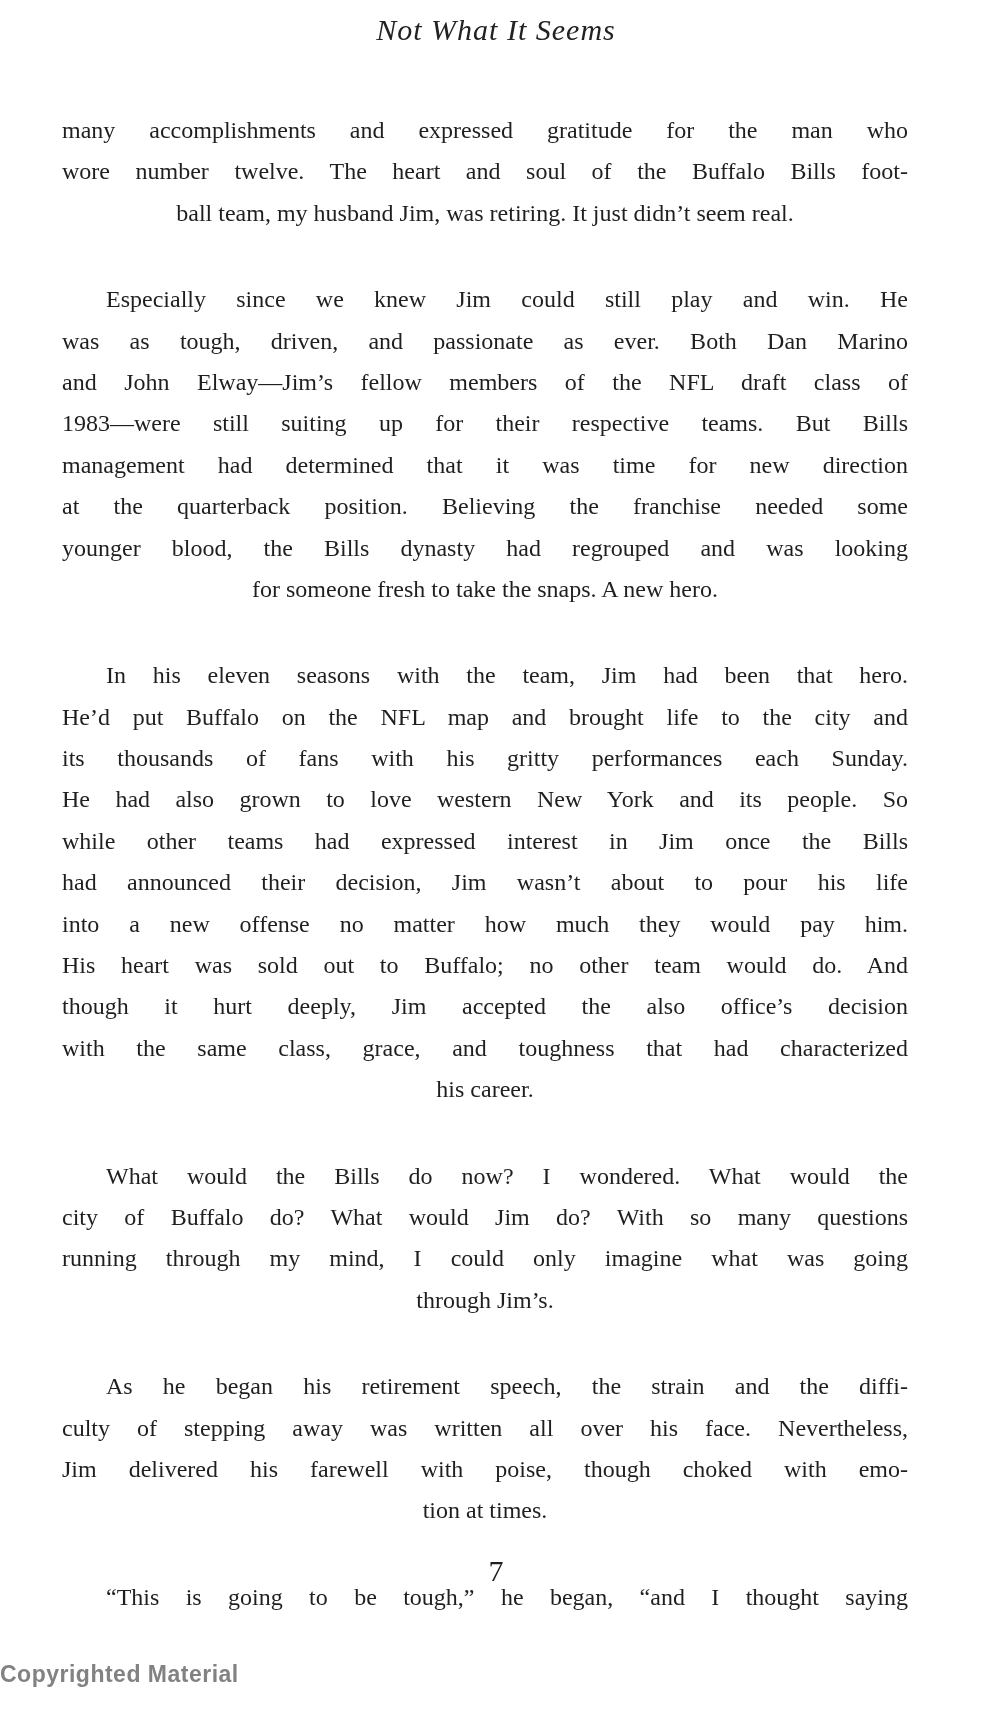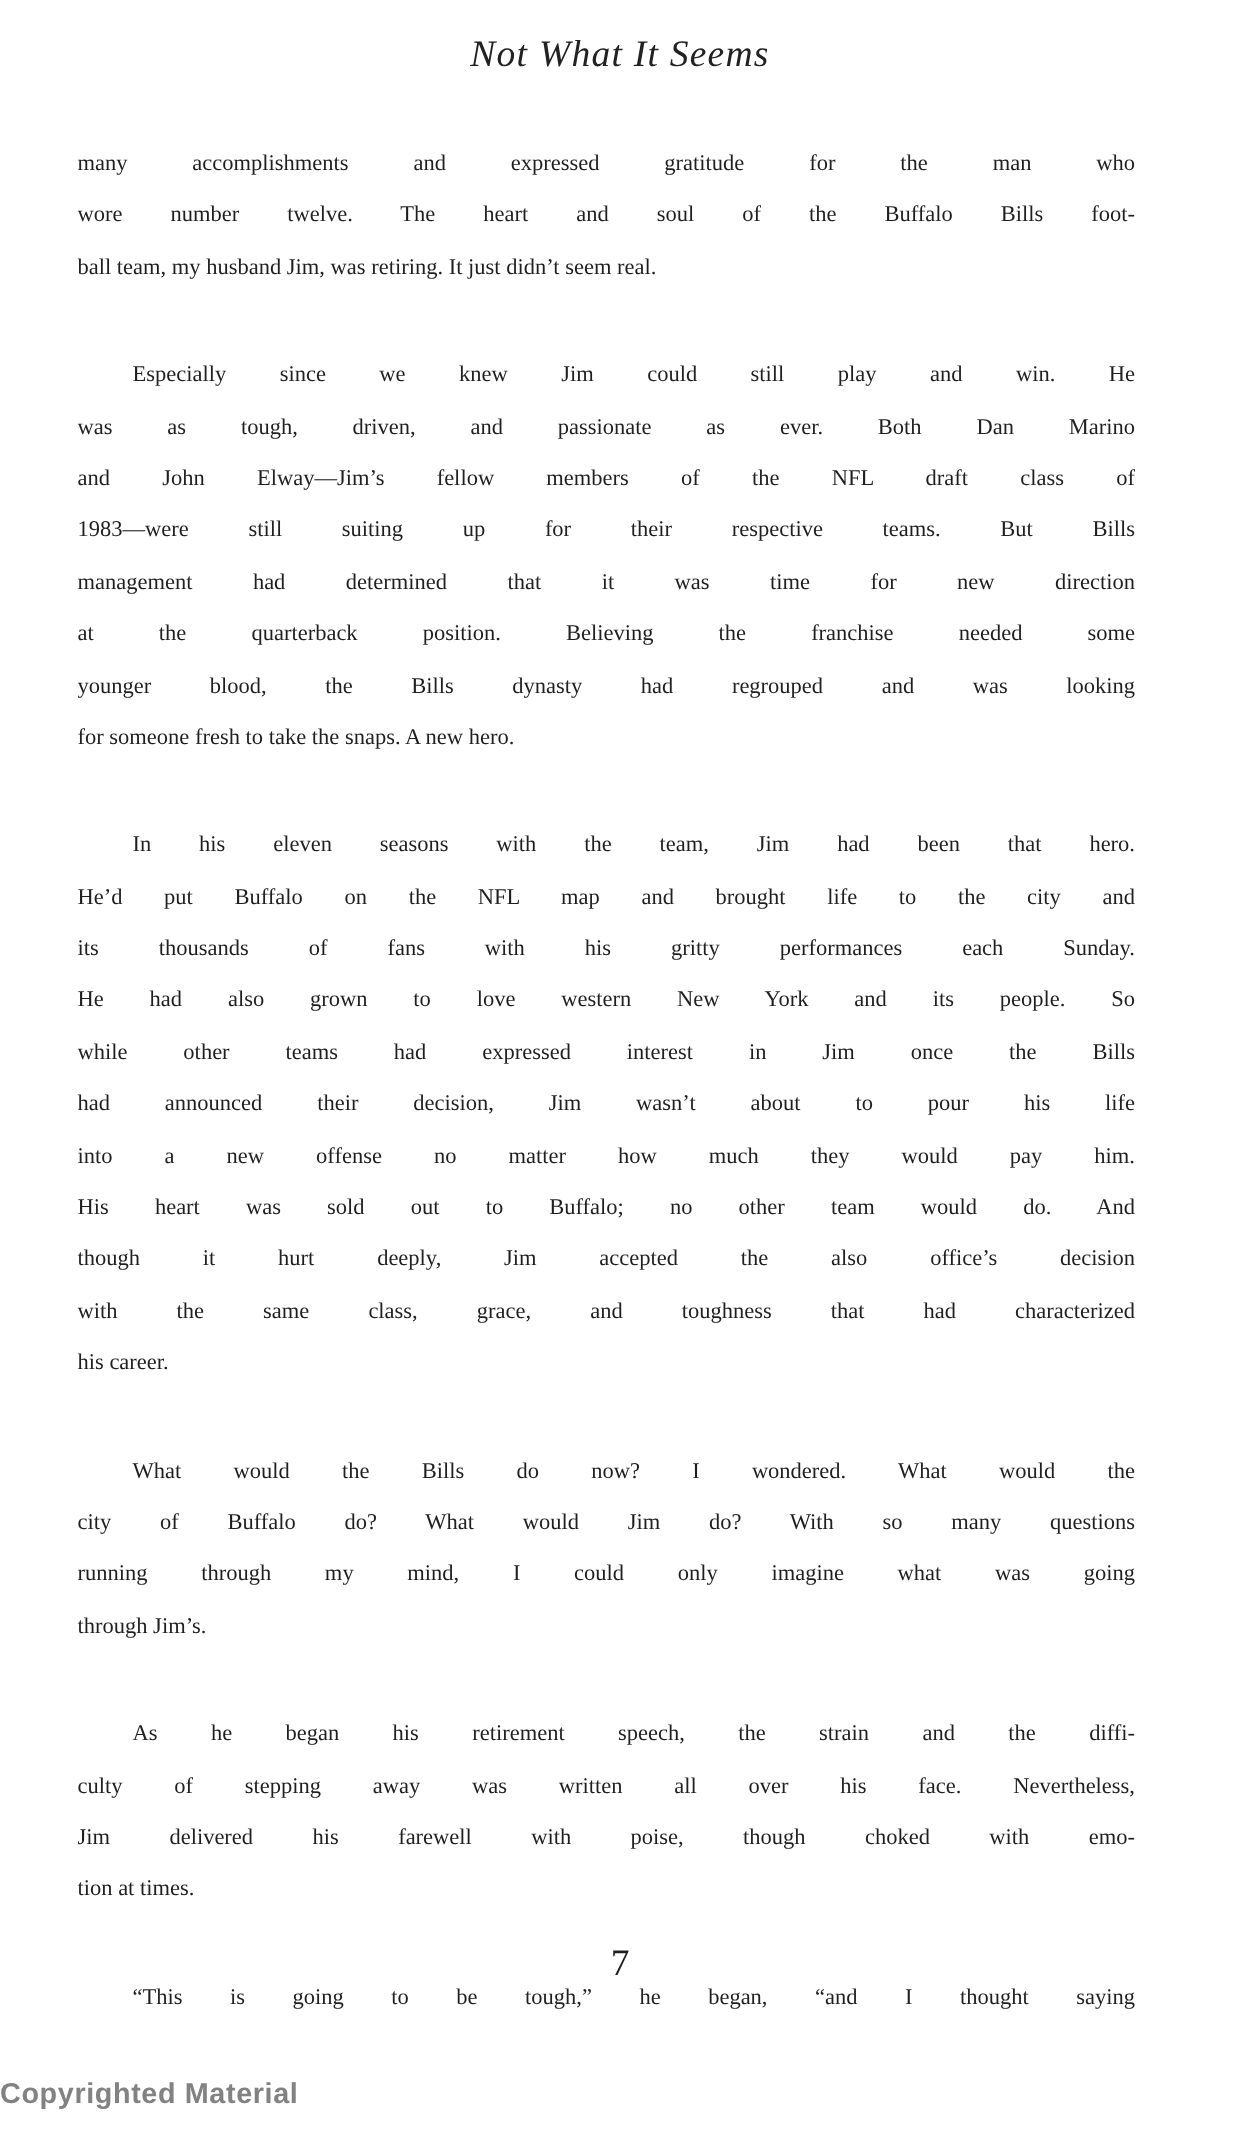--- a/index.html
+++ b/index.html
@@ -11,53 +11,53 @@
     position: relative;
     width: 992px;
     height: 1710px;
     background: #ffffff;
     font-family: "Liberation Serif", serif;
     color: #1f1f1f;
     overflow: hidden;
   }
   .running-head {
     position: absolute;
-    top: 24px;
+    top: 10px;
     left: 0;
     width: 100%;
     text-align: center;
     font-style: italic;
     font-size: 30px;
     line-height: 40px;
     letter-spacing: 1px;
     color: #222222;
   }
   .body-text {
     position: absolute;
     left: 62px;
     top: 110px;
     width: 846px;
-    font-size: 18px;
+    font-size: 24px;
   }
   .line {
     height: 41.4px;
     line-height: 41.4px;
     overflow: hidden;
     text-align: justify;
     white-space: normal;
   }
   
   .line::after {
     content: "";
     display: inline-block;
     width: 100%;
     height: 0;
   }
   .line.last {
-    text-align: left;
+    text-align: center;
   }
   .line.last::after {
     width: 0;
   }
   .line.indent {
     text-indent: 44px;
     margin-top: 45px;
   }
   .page-number {
     position: absolute;

